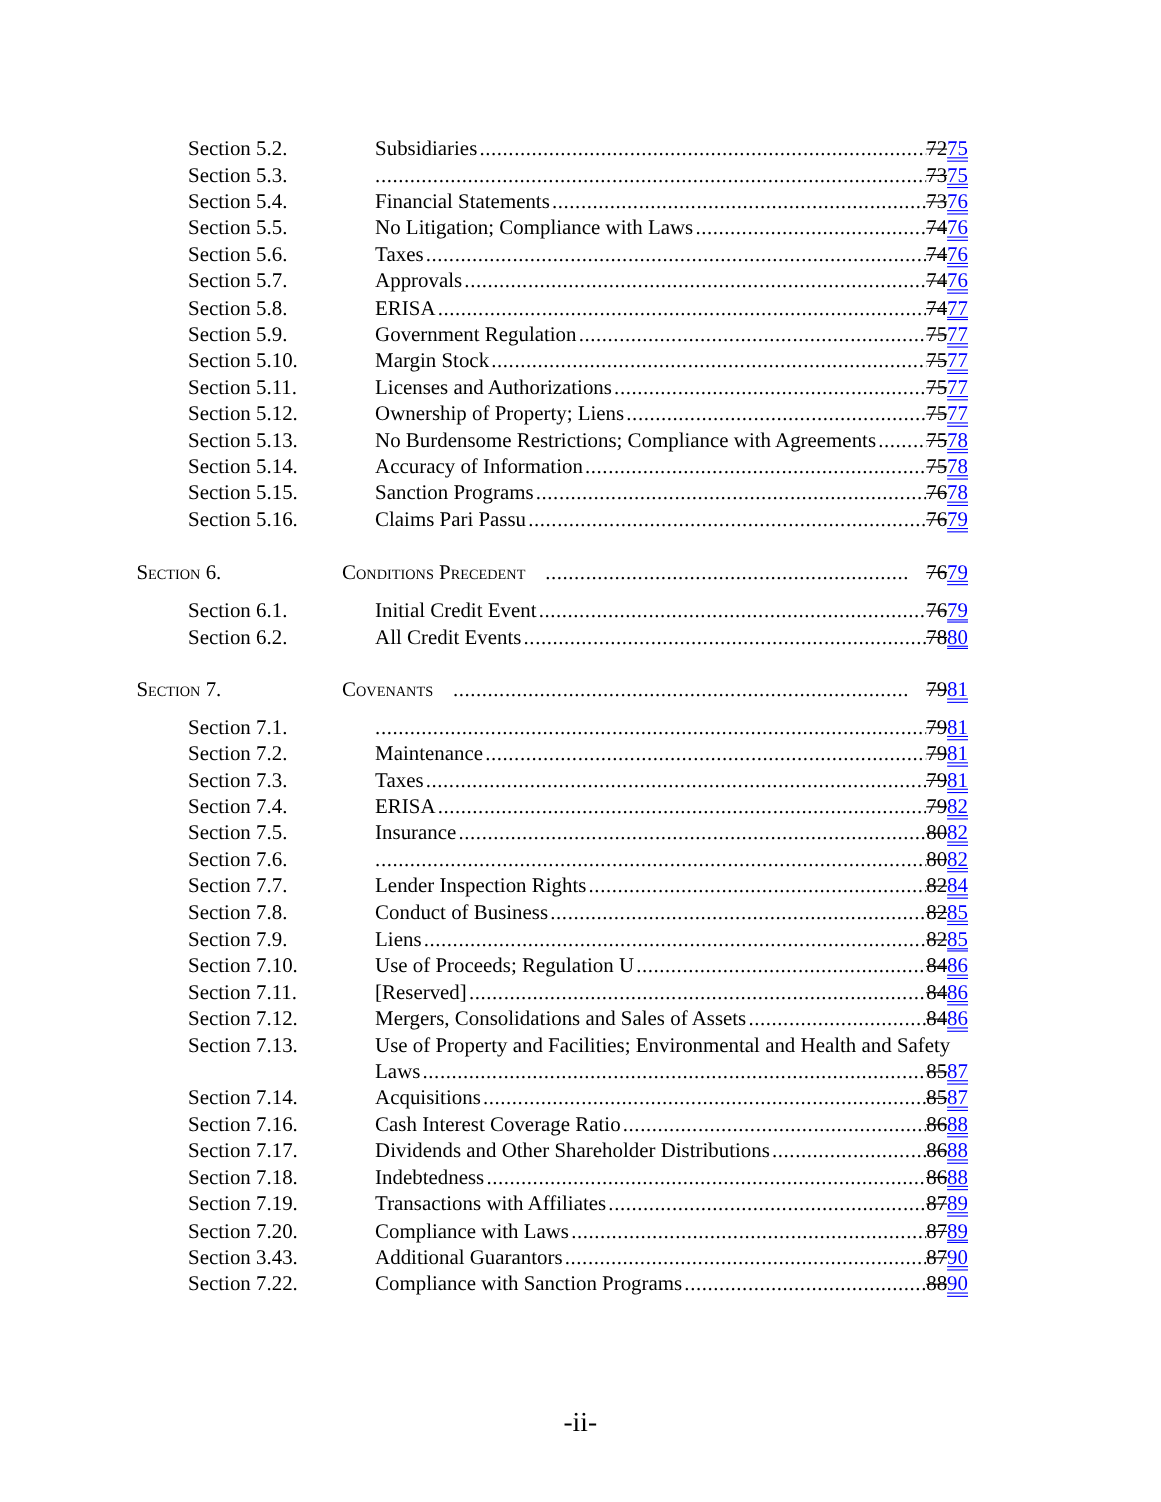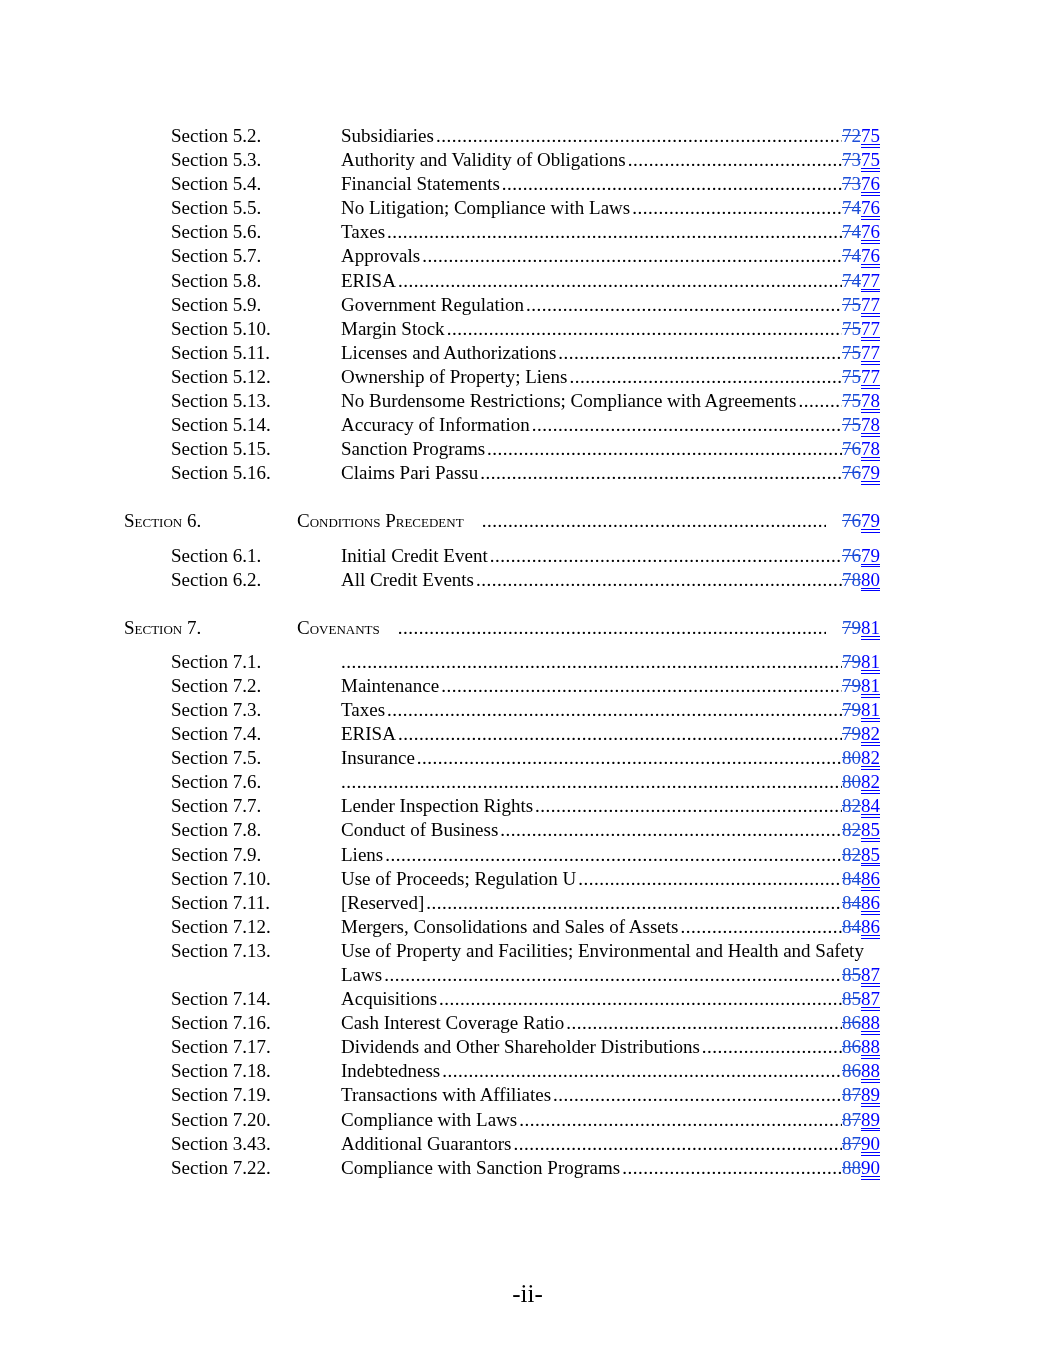--- a/index.html
+++ b/index.html
@@ -19,24 +19,24 @@
   }
   .row .title { flex: 0 0 auto; padding-right: 2px; }
   .row .leader {
     flex: 1 1 auto; overflow: hidden; white-space: nowrap;
   }
   .row .leader::after {
     content: "..........................................................................................................................................................................................................................";
     letter-spacing: 0.5px;
   }
   .pages { flex: 0 0 auto; }
-  .old { color: #1d4ed8; text-decoration: line-through; }
+  .old { color: #000000; text-decoration: line-through; }
   .new { color: #0000ff; text-decoration: underline double; text-underline-offset: 2px; }
   .row.heading .num { left: 124px; font-variant: small-caps; }
-  .row.heading .title-wrap { left: 297px; gap: 16px; }
+  .row.heading .title-wrap { left: 311px; gap: 16px; }
   .row.heading .title { font-variant: small-caps; }
   .gap-large { height: 24px; }
   .gap-small { height: 10px; }
   .footer {
     position: absolute; top: 1280px; left: 0; width: 1055px; text-align: center;
     font-size: 25px;
   }
 </style>
 </head>
 <body>
@@ -48,21 +48,20 @@
         <span class="num">Section 5.2.</span>
         <span class="title-wrap">
           <span class="title">Subsidiaries</span>
           <span class="leader"></span>
           <span class="pages"><span class="old">72</span><span class="new">75</span></span>
         </span>
       </div>
       <div class="row">
         <span class="num">Section 5.3.</span>
         <span class="title-wrap">
-          <span class="title">Authority and Validity of Obligations</span>
           <span class="leader"></span>
           <span class="pages"><span class="old">73</span><span class="new">75</span></span>
         </span>
       </div>
       <div class="row">
         <span class="num">Section 5.4.</span>
         <span class="title-wrap">
           <span class="title">Financial Statements</span>
           <span class="leader"></span>
           <span class="pages"><span class="old">73</span><span class="new">76</span></span>

